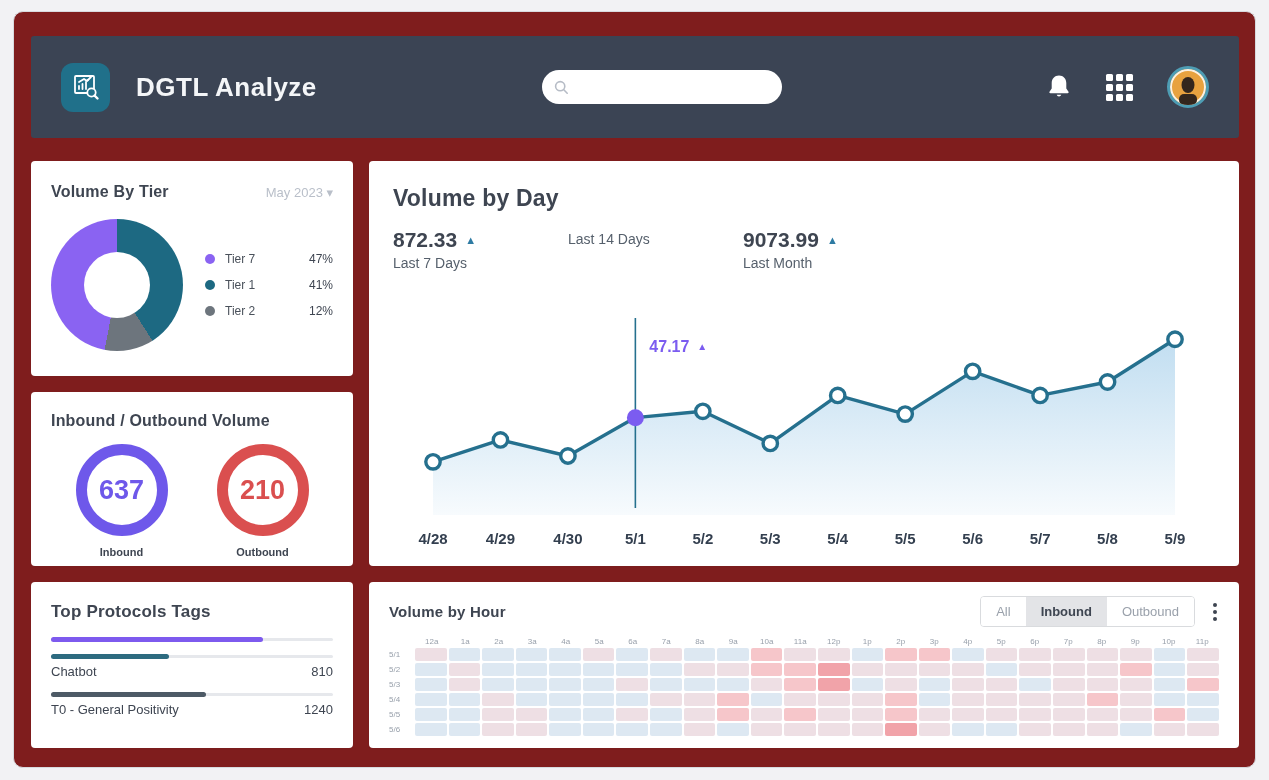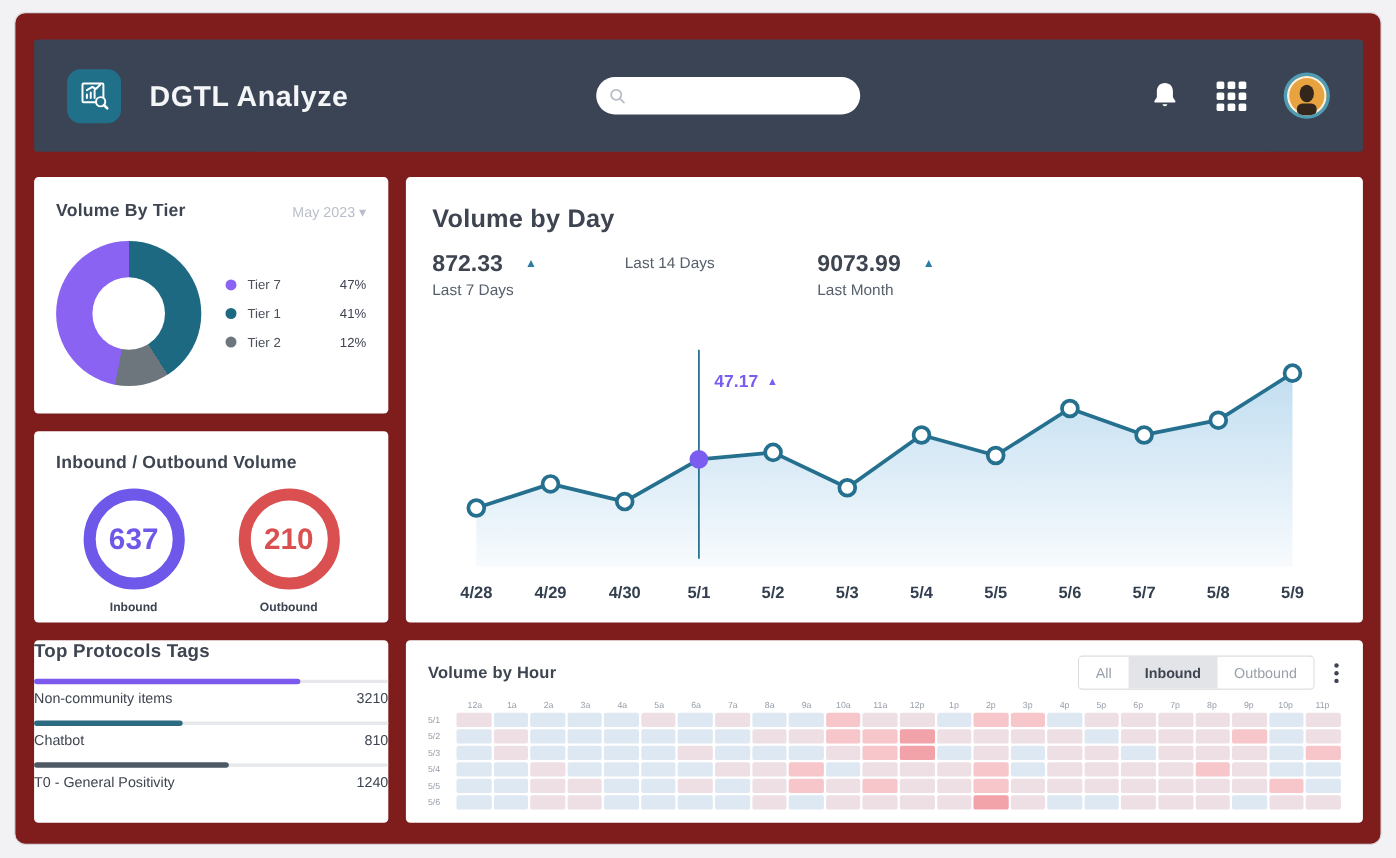--- a/index.html
+++ b/index.html
@@ -38,34 +38,34 @@
   .legend-val { margin-left:auto; color:#3e4551; }
 
   
   .card-io { height:174px; padding:20px; }
   .io-body { display:flex; justify-content:space-around; margin-top:14px; }
   .io-item { display:flex; flex-direction:column; align-items:center; }
   .ring { width:92px; height:92px; border-radius:50%; border:11px solid; display:flex; align-items:center; justify-content:center; font-size:27px; font-weight:800; }
   .io-label { margin-top:10px; font-size:11px; font-weight:700; color:#3e4551; }
 
   
-  .card-protocols { height:166px; }
+  .card-protocols { height:166px; padding:20px; }
   .card-protocols .card-title { font-size:17px; }
   .proto-list { margin-top:16px; display:flex; flex-direction:column; gap:14px; }
   .proto-item { position:relative; }
   .proto-track { height:3px; background:#e6e8ec; border-radius:2px; position:relative; }
   .proto-bar { position:absolute; left:0; top:-1px; height:5px; border-radius:3px; }
   .proto-meta { display:flex; justify-content:space-between; margin-top:6px; font-size:13px; color:#3e4551; }
 
   
   .card-day { height:405px; padding:24px; position:relative; }
   .card-day .card-title { font-size:23px; }
   .stats { display:flex; margin-top:16px; }
   .stat { width:175px; }
-  .stat-val { font-size:21px; font-weight:700; color:#3e4551; display:flex; align-items:center; gap:20px; }
+  .stat-val { font-size:21px; font-weight:700; color:#3e4551; display:flex; align-items:center; gap:8px; }
   .stat-arrow { font-size:11px; }
   .stat-label { font-size:14px; color:#56606c; margin-top:3px; }
   .day-chart { position:absolute; left:24px; right:24px; bottom:14px; }
   .day-chart svg { display:block; width:100%; height:auto; }
 
   
   .card-hour { height:166px; padding:14px 20px 12px 20px; position:relative; }
   .hour-head { display:flex; align-items:center; }
   .card-hour .card-title { font-size:15px; }
   .tabs { margin-left:auto; display:flex; border:1px solid #d9dbde; border-radius:4px; overflow:hidden; background:#fff; }
@@ -175,24 +175,20 @@
         </div>
       </section>
 
       <section class="card card-protocols">
         <div class="card-title">Top Protocols Tags</div>
         <div class="proto-list">
           <div class="proto-item">
             <div class="proto-track">
                 <div class="proto-bar" id="pbar-0" style="background: rgb(125, 90, 238); width: 75%;"></div>
               </div>
-            <div class="proto-meta">
-              <span>Non-community items</span>
-              <span>3210</span>
-            </div>
           </div>
           <div class="proto-item">
             <div class="proto-track">
                 <div class="proto-bar" id="pbar-1" style="background: rgb(45, 107, 128); width: 42%;"></div>
               </div>
             <div class="proto-meta">
               <span>Chatbot</span>
               <span>810</span>
             </div>
           </div>

